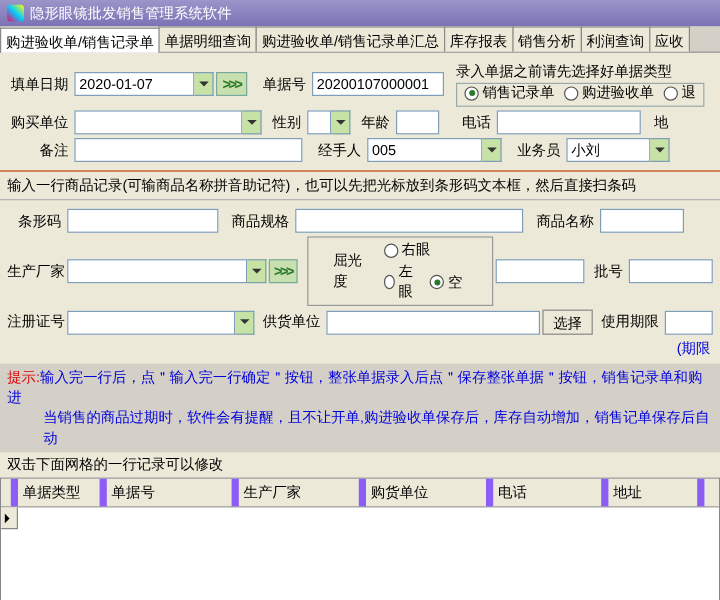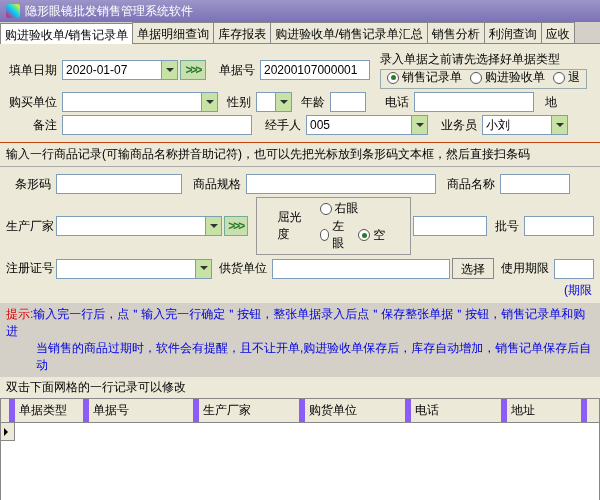--- a/index.html
+++ b/index.html
@@ -42,22 +42,22 @@
 <body>
 
 <div class="titlebar">
   <div class="titlebar-icon"></div>
   <span>隐形眼镜批发销售管理系统软件</span>
 </div>
 
 <div class="tabs">
   <div class="tab active">购进验收单/销售记录单</div>
   <div class="tab">单据明细查询</div>
+  <div class="tab">购进验收单/销售记录单汇总</div>
   <div class="tab">库存报表</div>
-  <div class="tab">购进验收单/销售记录单汇总</div>
   <div class="tab">销售分析</div>
   <div class="tab">利润查询</div>
   <div class="tab">应收</div>
 </div>
 
 <div class="form-area">
   <div class="row">
     <span class="lbl" style="width:54px">填单日期</span>
     <div class="combo">
       <input class="txt" style="width: 100px;" value="2020-01-07">
@@ -103,21 +103,21 @@
     <span class="lbl" style="width:44px">电话</span>
     <input class="txt" style="width: 120px;">
     <span class="lbl" style="width:24px">地</span>
   </div>
 
   <div class="row">
     <span class="lbl" style="width:54px">备注</span>
     <input class="txt" style="width: 190px;">
     <span class="lbl" style="width:50px">经手人</span>
     <div class="combo">
-        <input class="txt" style="width: 106px;" value="005">
+        <input class="txt" style="width: 96px;" value="005">
         <div class="cbtn"></div>
       </div>
     <span class="lbl" style="width:50px">业务员</span>
     <div class="combo">
         <input class="txt" style="width: 70px;" value="小刘">
         <div class="cbtn"></div>
       </div>
   </div>
 </div>
 

